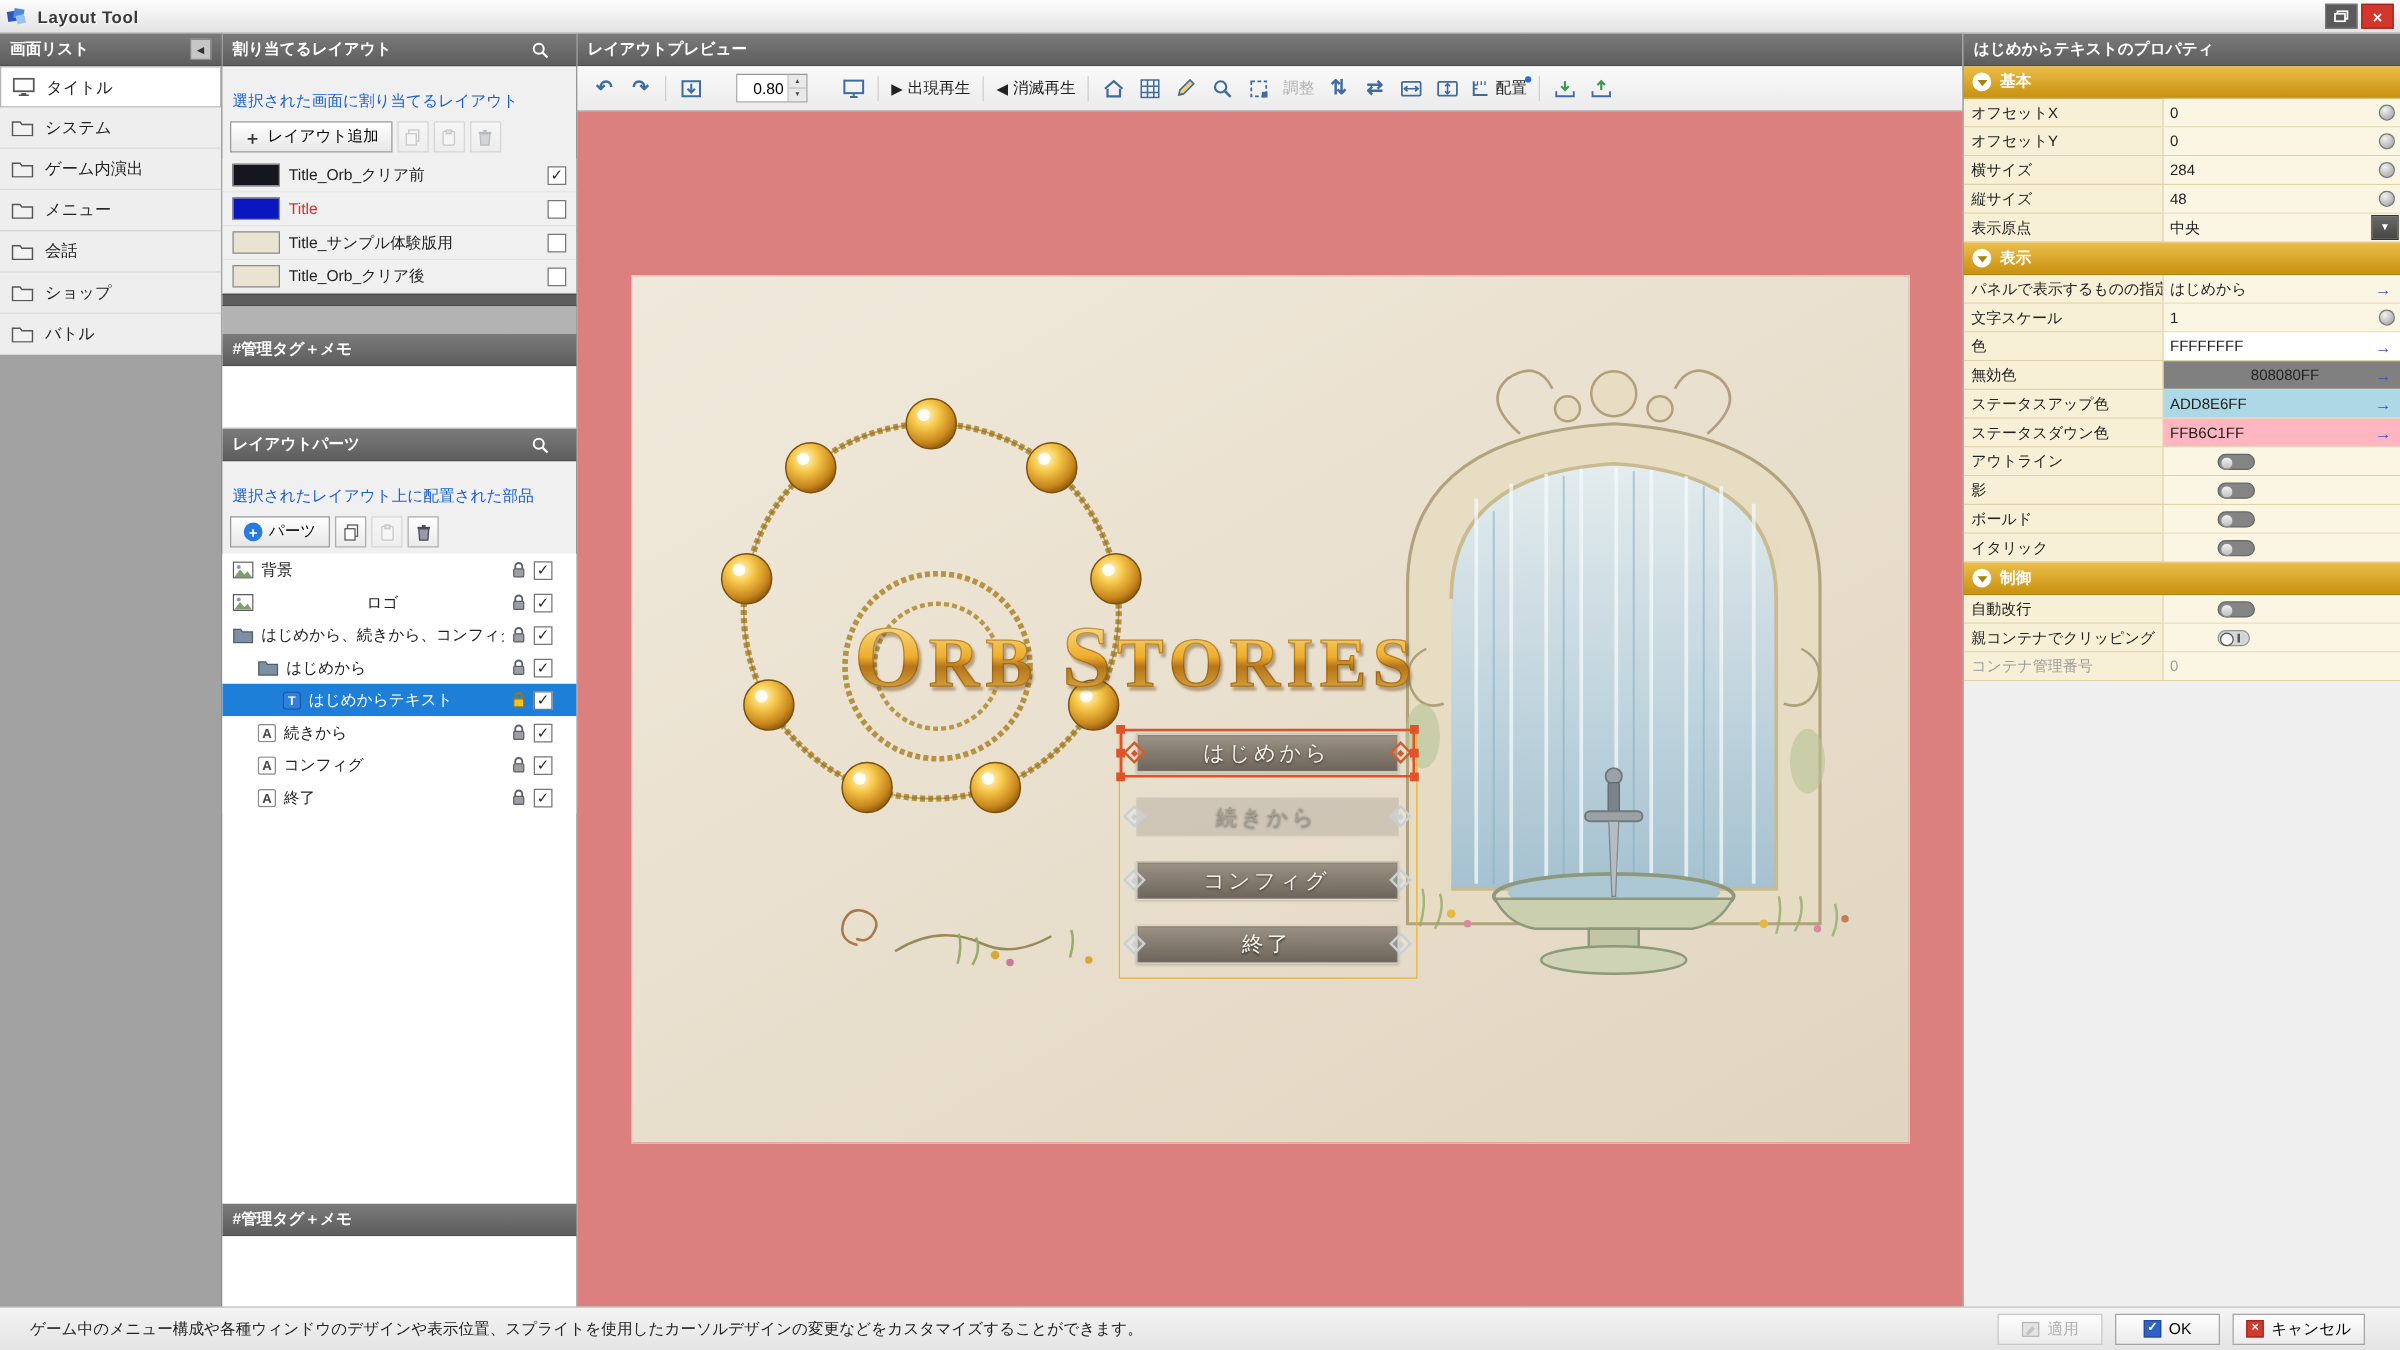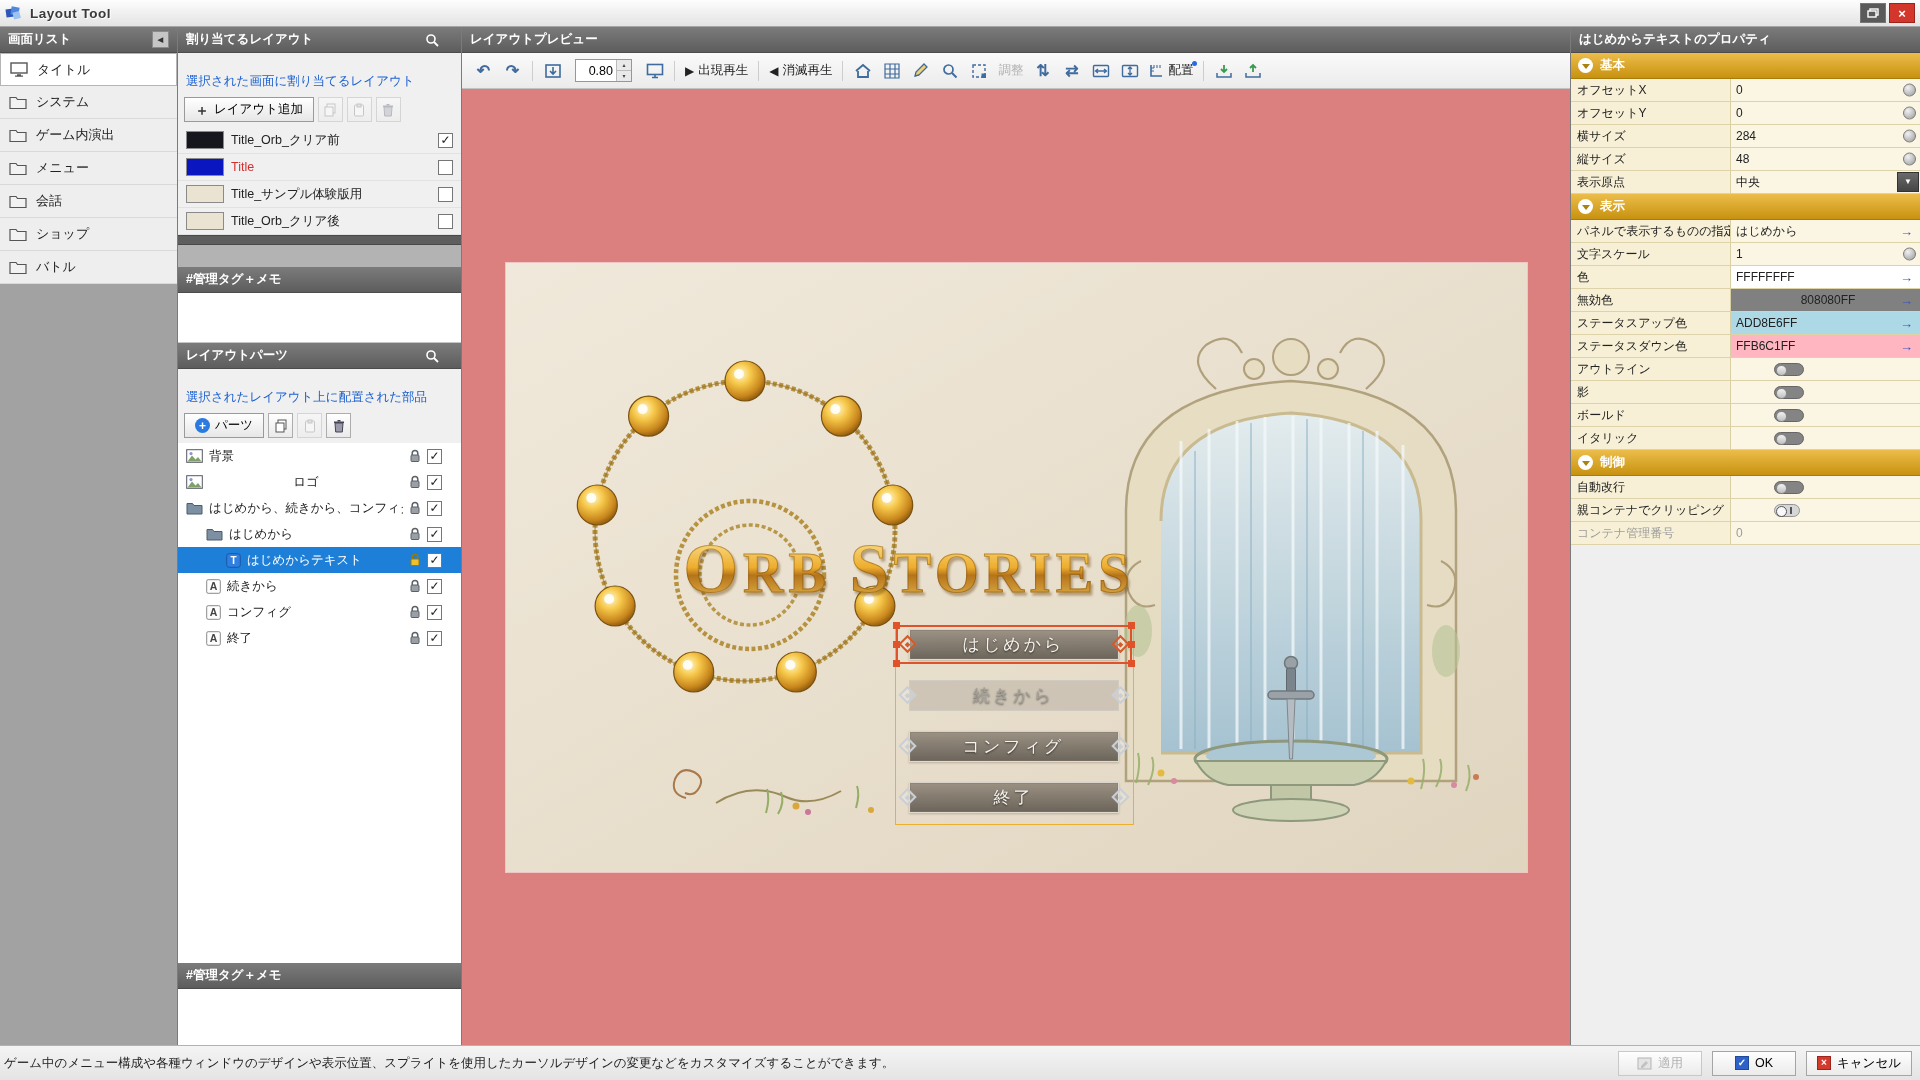--- a/index.html
+++ b/index.html
@@ -54,29 +54,29 @@
 .white-fill{flex:1;background:#fff}
 
 
 .preview-panel{flex:1;min-width:0;display:flex;flex-direction:column}
 .ptoolbar{height:36px;flex:0 0 auto;background:linear-gradient(#fafafa,#ebebeb);border-bottom:1px solid #c2c2c2;display:flex;align-items:center;padding:0 8px;gap:2px}
 .tbtn{height:27px;min-width:27px;display:flex;align-items:center;justify-content:center;gap:4px;border:none;background:transparent;font-size:12.5px;color:#1d1d1d;padding:0 4px;position:relative}
 .tbtn.disabled{color:#b2b2b2;cursor:default}
 .tbtn .uni{font-size:16px;color:#3f6b9e;font-weight:bold;line-height:1}
 .tbtn .play{font-size:12px;color:#222;line-height:1}
 .tsep{width:1px;height:20px;background:#cdcdcd;margin:0 4px}
-.zoom-box{display:flex;border:1px solid #979797;background:#fff;height:23px;margin:0 7px}
+.zoom-box{display:flex;border:1px solid #979797;background:#fff;height:23px;margin:0 21px}
 .zoom-input{width:40px;border:0;text-align:right;font-size:12.5px;padding:0 3px;outline:none}
 .zoom-spin{width:15px;display:flex;flex-direction:column;border-left:1px solid #bbb}
 .zoom-spin span{flex:1;font-size:6px;display:flex;align-items:center;justify-content:center;background:#e9e9e9;color:#444;line-height:1}
 .zoom-spin span:first-child{border-bottom:1px solid #bbb}
 .bluedot{position:absolute;right:0;top:4px;width:5px;height:5px;border-radius:50%;background:#2a6ae0}
 
 .canvas{flex:1;background:#db7f7f;display:flex;align-items:center;justify-content:center;position:relative;overflow:hidden}
-.game{width:1021px;height:609px;position:relative;overflow:hidden;background:linear-gradient(150deg,#f0e9db 0%,#e8decc 55%,#e0d5bf 100%);box-shadow:0 0 0 1px rgba(255,255,255,.55)}
+.game{width:1021px;height:693px;position:relative;overflow:hidden;background:linear-gradient(150deg,#f0e9db 0%,#e8decc 55%,#e0d5bf 100%);box-shadow:0 0 0 1px rgba(255,255,255,.55)}
 .orb-svg{position:absolute;left:35px;top:70px}
 .fountain-svg{position:absolute;left:560px;top:48px;opacity:.96}
 .doodle-svg{position:absolute;left:140px;top:455px}
 .game-title{position:absolute;left:178px;top:266px;font-family:"Liberation Serif",serif;font-weight:bold;font-size:56px;letter-spacing:5px;white-space:nowrap;background:linear-gradient(180deg,#fce9a0 5%,#eead2e 48%,#b5741a 58%,#f3c95c 100%);-webkit-background-clip:text;background-clip:text;color:transparent;-webkit-text-stroke:1px rgba(118,70,8,.45);filter:drop-shadow(2px 3px 1px rgba(100,60,5,.4))}
 .game-title .big{font-size:70px}
 .menu-btn{position:absolute;left:403px;width:210px;height:31px;display:flex;align-items:center;justify-content:center}
 .menu-bar{position:absolute;inset:0;background:linear-gradient(rgba(105,95,85,.60),rgba(50,44,38,.68));border:1px solid rgba(236,231,221,.85);box-shadow:inset 0 0 0 1px rgba(130,120,108,.5),0 1px 2px rgba(60,40,20,.25)}
 .menu-label{position:relative;color:#f5f3ec;font-size:17px;letter-spacing:3px;text-shadow:0 1px 2px rgba(0,0,0,.6)}
 .menu-btn.disabled .menu-label{color:#a5a29a}
 .menu-btn.disabled .menu-bar{background:rgba(160,152,142,.35);border-color:rgba(212,207,197,.6);box-shadow:none}
@@ -102,21 +102,21 @@
 .ddbtn{position:absolute;right:1px;top:1px;bottom:1px;width:22px;background:linear-gradient(#6a6a6a,#454545);color:#fff;display:flex;align-items:center;justify-content:center;font-size:8px;border:1px solid #333}
 .navarrow{position:absolute;right:7px;color:#3a50c8;font-weight:bold;font-size:13px;line-height:1}
 .toggle{width:30px;height:13px;border-radius:7px;background:#848484;border:1px solid #666;position:relative;margin-left:38px;flex:0 0 auto}
 .toggle::after{content:"";position:absolute;left:1px;top:1px;width:9px;height:9px;border-radius:50%;background:linear-gradient(#f2f2f2,#c0c0c0);border:1px solid #8a8a8a}
 .toggle.on{background:#d6d6d6;border-color:#949494;width:26px}
 .toggle.on::after{background:#f8f8f8;border-color:#555}
 .toggle.on::before{content:"";position:absolute;right:7px;top:2px;width:2px;height:7px;background:#555}
 .props-fill{flex:1;background:#efefef}
 
 
-.statusbar{height:35px;display:flex;align-items:center;background:linear-gradient(#f4f4f4,#e4e4e4);border-top:1px solid #b2b2b2;padding:0 4px;gap:10px;font-size:12.5px}
+.statusbar{height:35px;display:flex;align-items:center;background:linear-gradient(#f4f4f4,#e4e4e4);border-top:1px solid #b2b2b2;padding:0 24px;gap:10px;font-size:12.5px}
 .sb-msg{white-space:nowrap;overflow:hidden}
 .sb-buttons{margin-left:auto;display:flex;gap:10px;padding-right:4px}
 .sb-btn{height:25px;min-width:84px;display:flex;align-items:center;justify-content:center;gap:6px;border:1px solid #a5a5a5;background:linear-gradient(#fefefe,#ebebeb);font-size:12.5px;padding:0 10px}
 .sb-btn.disabled{color:#b0b0b0;border-color:#c8c8c8}
 .mini-check{width:14px;height:14px;background:#2f62c8;border:1px solid #1f4a9c;color:#fff;font-size:10px;display:flex;align-items:center;justify-content:center;font-weight:bold;line-height:1}
 .mini-x{width:14px;height:14px;background:#d23a2e;border:1px solid #9c241c;color:#fff;font-size:10px;display:flex;align-items:center;justify-content:center;font-weight:bold;line-height:1}
 </style>
 </head>
 <body>
 

